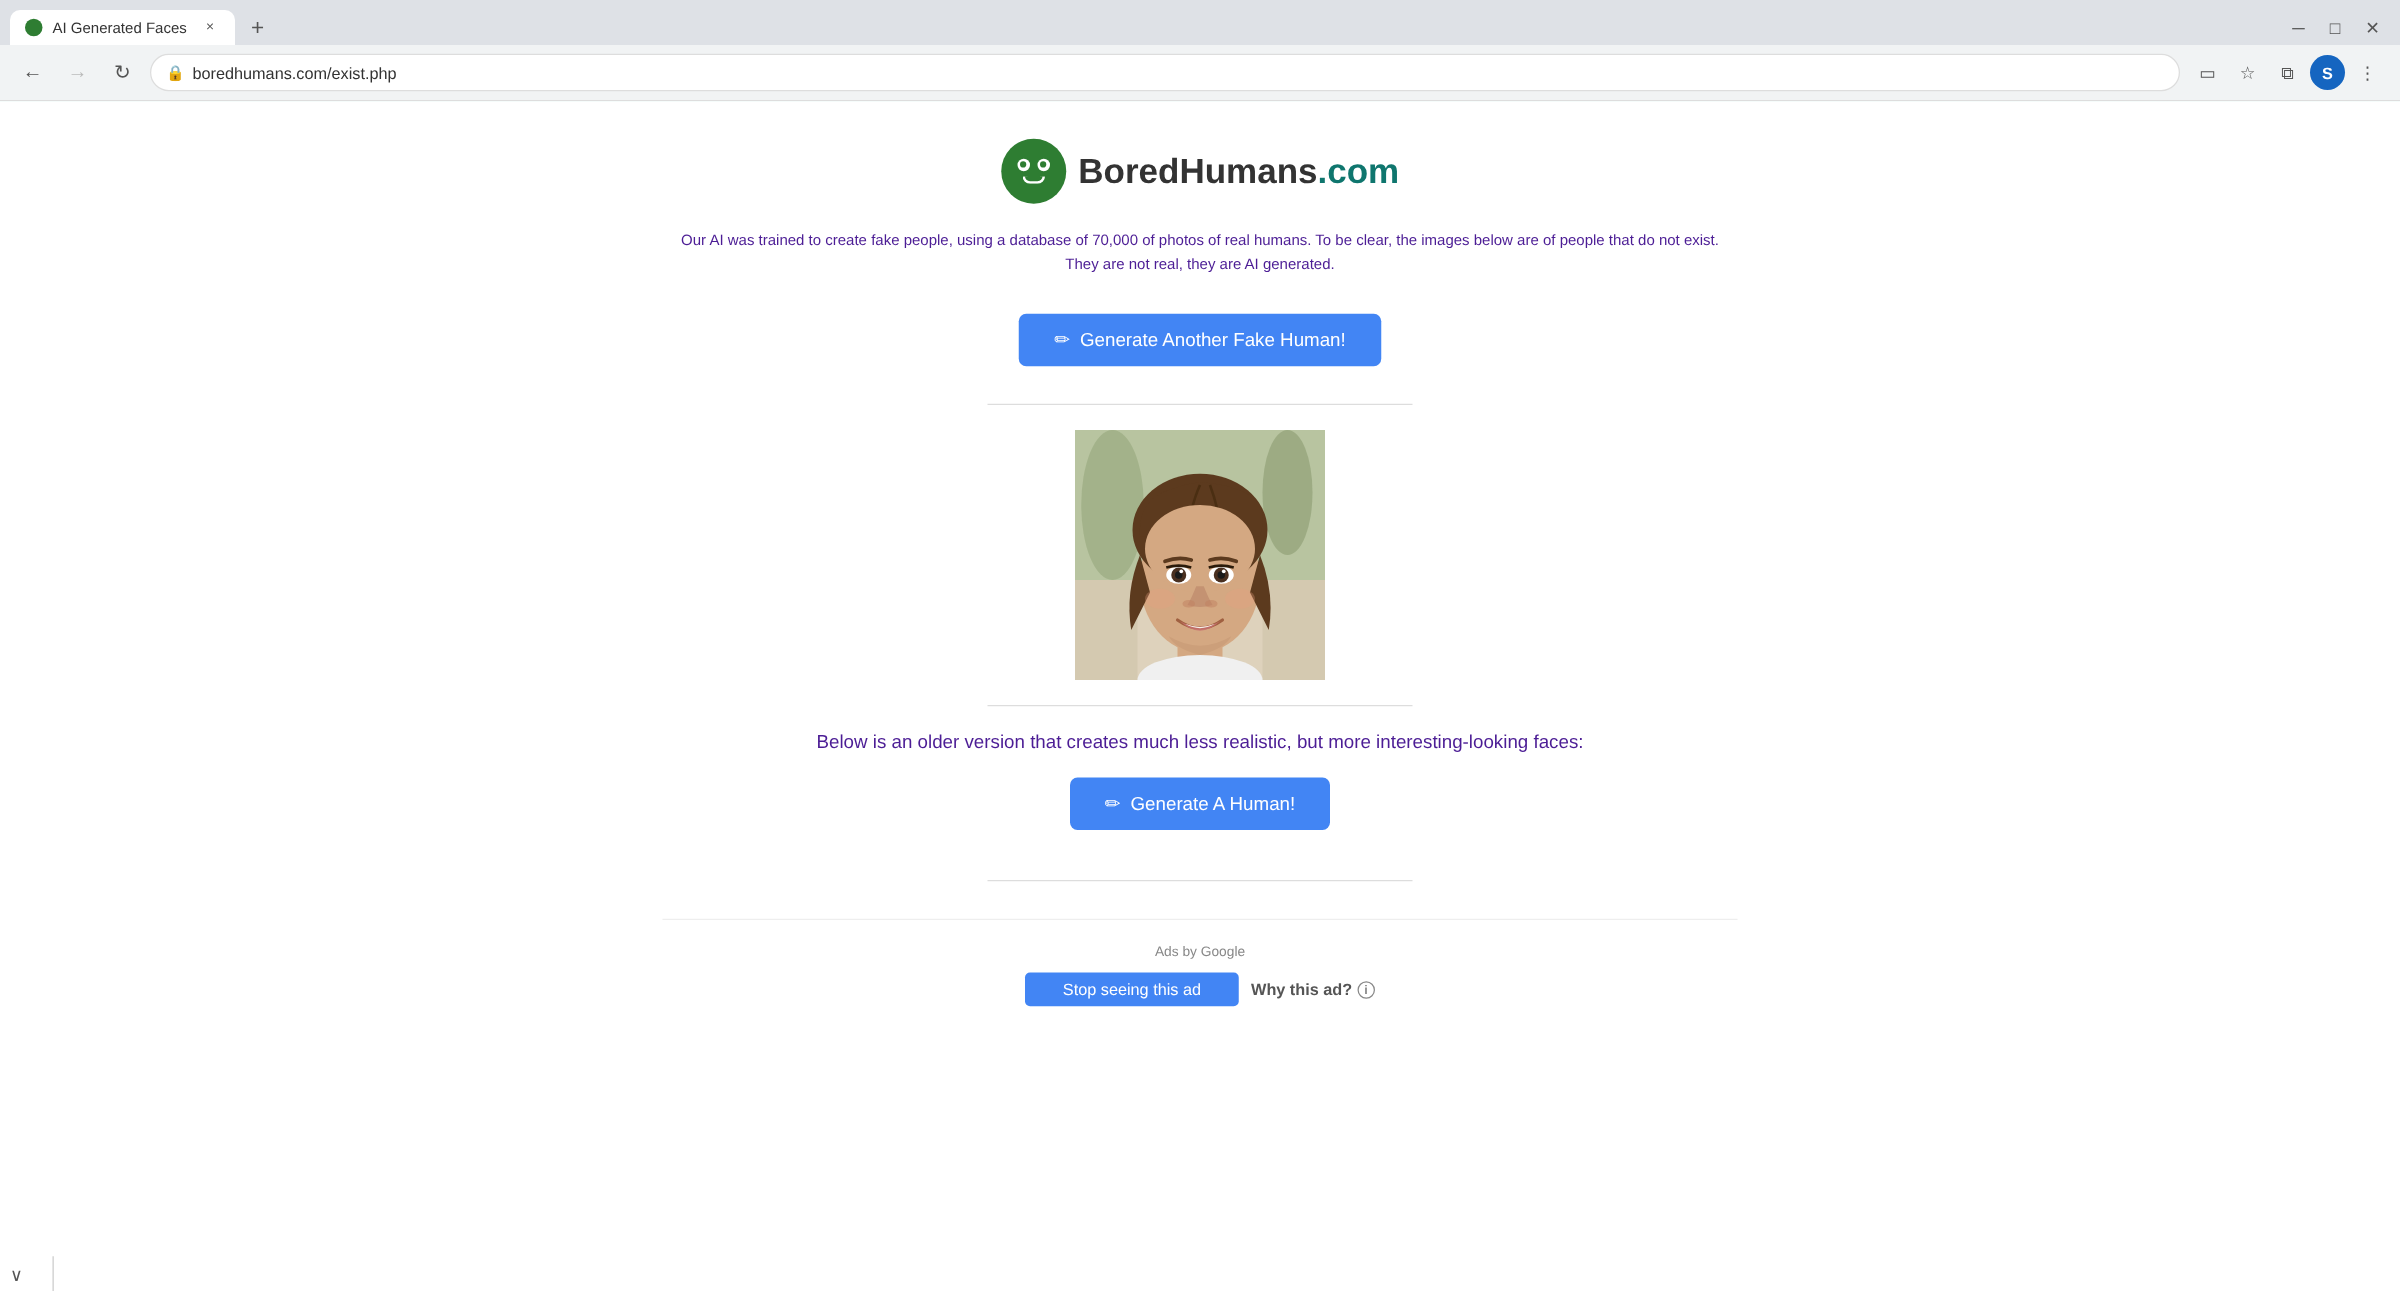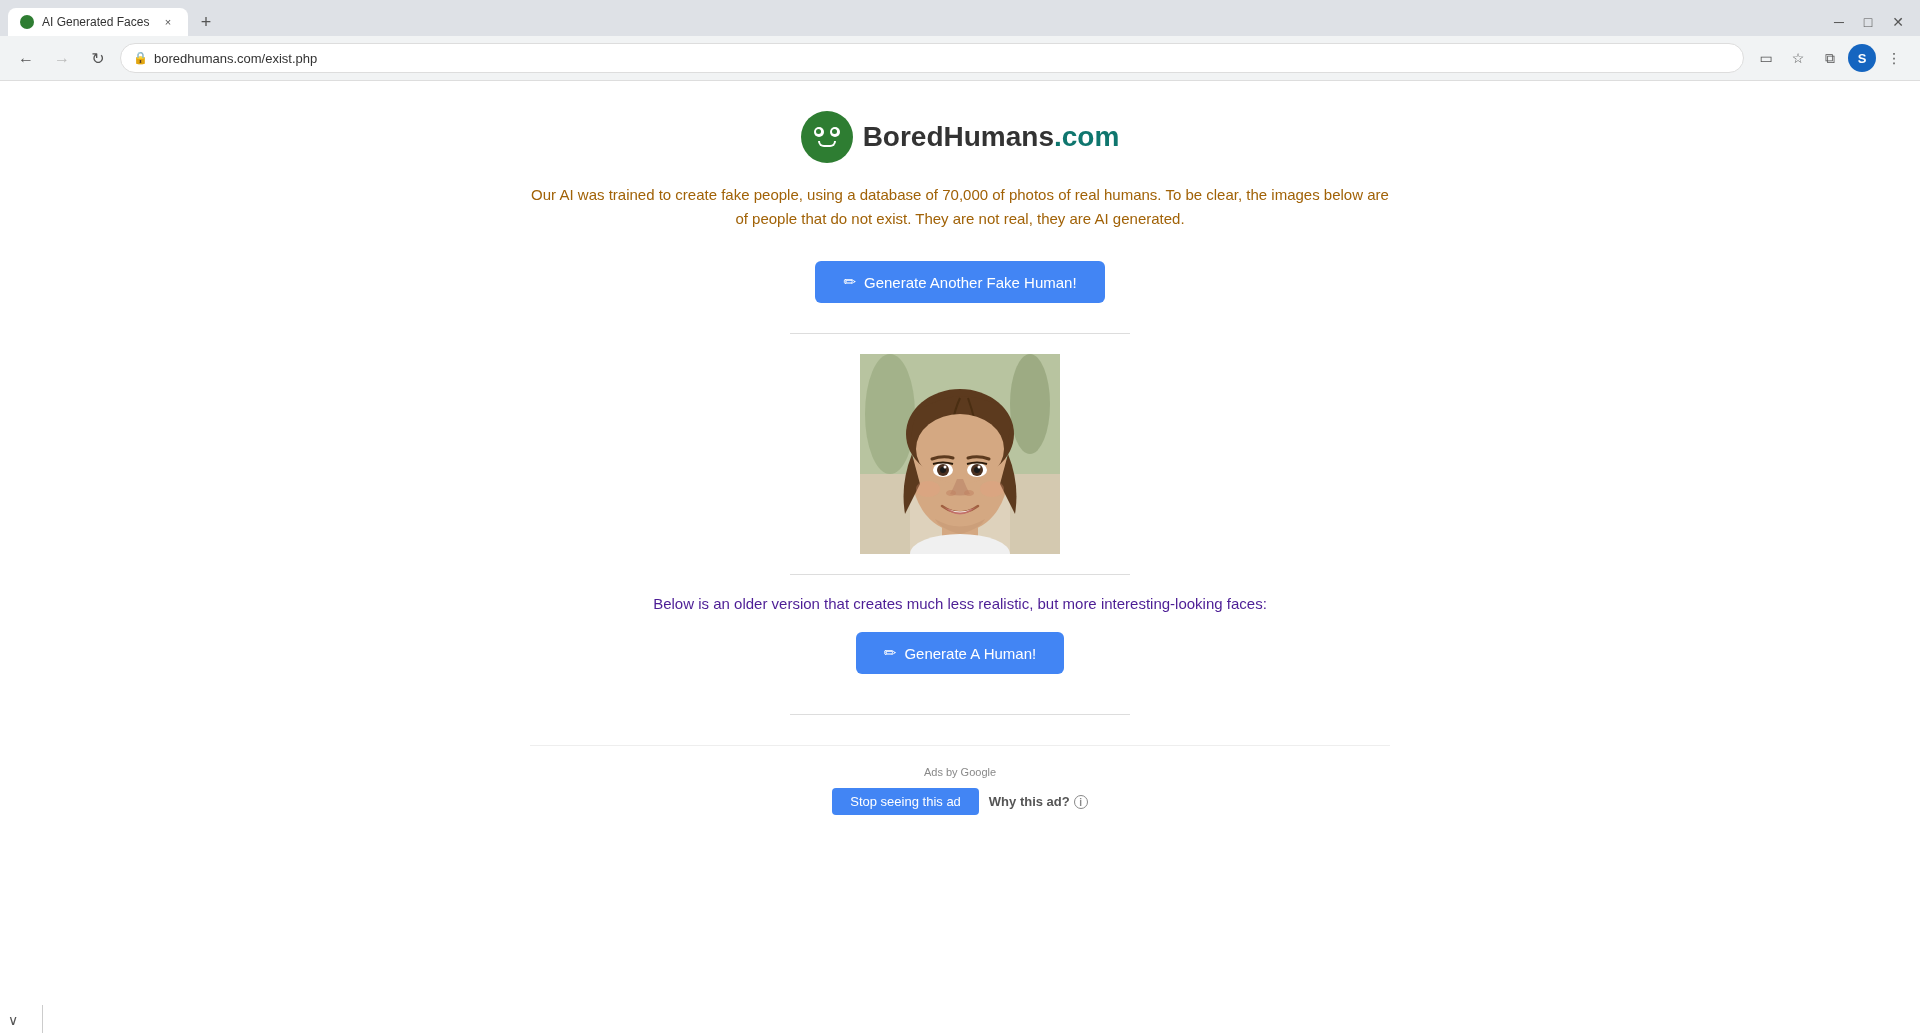--- a/index.html
+++ b/index.html
@@ -229,22 +229,22 @@
     }
 
     .page-title {
       font-size: 32px;
       font-weight: bold;
       color: #222;
       margin-bottom: 16px;
     }
 
     .page-description {
-      font-size: 15px;
-      color: #a16207;
+      font-size: 12px;
+      color: #4c1d95;
       line-height: 1.6;
       margin-bottom: 30px;
     }
 
     .generate-btn {
       background: #4285f4;
       color: #fff;
       border: none;
       border-radius: 6px;
       padding: 12px 28px;
@@ -320,21 +320,21 @@
       justify-content: center;
       align-items: center;
       gap: 10px;
     }
 
     .stop-seeing-btn {
       background: #4285f4;
       color: #fff;
       border: none;
       border-radius: 4px;
-      padding: 6px 18px;
+      padding: 6px 30px;
       font-size: 13px;
       cursor: pointer;
     }
 
     .why-this-ad {
       font-size: 13px;
       color: #555;
       display: flex;
       align-items: flex-end;
       gap: 4px;

